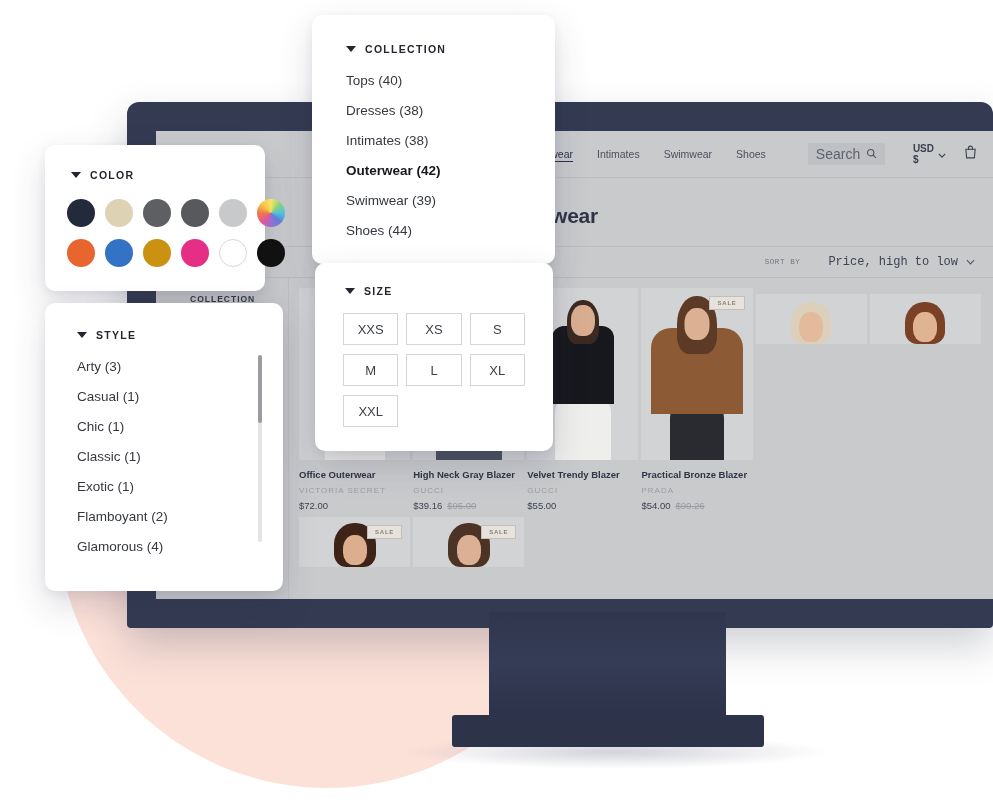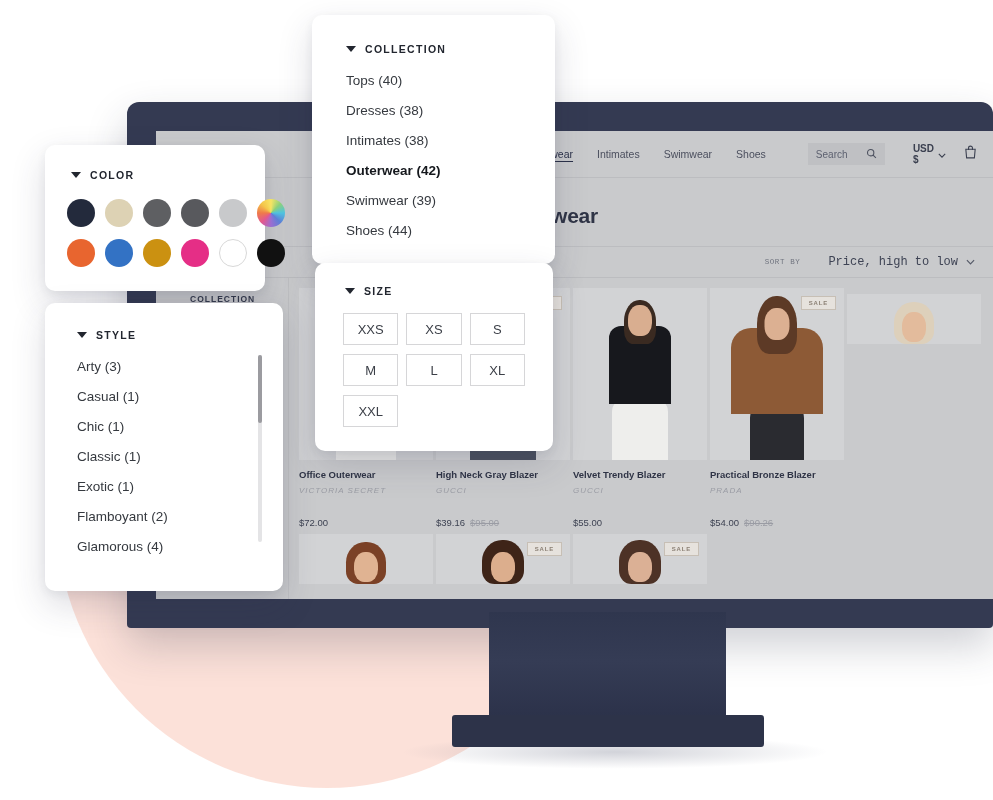--- a/index.html
+++ b/index.html
@@ -52,21 +52,21 @@
   .logo{display:flex;align-items:center;gap:7px;width:160px;flex:0 0 auto;}
   .logo-mark{width:21px;height:21px;position:relative;flex:0 0 auto;}
   .logo-text{font-size:17px;font-weight:700;color:#2b3149;letter-spacing:-.3px;}
   .nav{display:flex;align-items:center;gap:24px;margin-left:188px;}
   .nav a{font-size:10.5px;color:#4b4f5e;text-decoration:none;white-space:nowrap;}
   .nav a.active{text-decoration:underline;text-underline-offset:3px;color:#2b3149;}
   .search-box{
     margin-left:42px;width:143px;height:22px;background:#bfc0c3;
     display:flex;align-items:center;padding:0 8px;justify-content:space-between;
   }
-  .search-box span{font-size:10px;color:#5d6170;}
+  .search-box span{font-size:14px;color:#5d6170;}
   .currency{margin-left:28px;font-size:10px;color:#3b4050;font-weight:700;display:flex;align-items:center;gap:4px;}
   .cart{margin-left:18px;}
 
   .site-title{
     padding:26px 0 18px 0;text-align:left;
   }
   .site-title h1{
     margin:0;font-size:21px;font-weight:700;color:#2f3446;
     padding-left:340px;letter-spacing:-.2px;
   }
@@ -82,29 +82,29 @@
   .toolbar .sort-label{font-size:7.5px;letter-spacing:.6px;text-transform:uppercase;color:#70747f;}
   .toolbar .sort-val{font-size:12px;color:#3e4354;margin-left:20px;}
 
   .content{display:flex;}
   .sidebar{width:112px;flex:0 0 auto;padding:16px 0 0 20px;border-right:1px solid #bfc0c3;min-height:330px;}
   .side-group{margin-bottom:22px;}
   .side-title{font-size:8.5px;font-weight:700;letter-spacing:1px;color:#343a4c;margin-bottom:10px;padding-left:14px;}
   .side-item{font-size:10px;color:#4a4e5c;margin-bottom:9px;}
   .side-item.bold{font-weight:700;color:#2b3149;}
 
-  .grid{flex:1;display:grid;grid-template-columns:repeat(5,1fr);gap:0 3px;padding:10px 12px 0 10px;}
+  .grid{flex:1;display:grid;grid-template-columns:repeat(6,1fr);gap:0 3px;padding:10px 12px 0 10px;}
   .card{position:relative;}
   .photo{position:relative;width:100%;height:172px;background:#d2d3d5;overflow:hidden;}
   .sale-badge{
     position:absolute;right:8px;top:8px;background:#e6e2dd;border:1px solid #c7bfb5;
     font-size:6px;letter-spacing:.8px;color:#8a7f73;padding:3px 7px;font-weight:700;
   }
   .p-title{font-size:9.5px;font-weight:700;color:#2f3446;margin:9px 0 4px;line-height:1.35;}
-  .p-brand{font-size:8px;letter-spacing:1px;color:#9a9ca4;margin-bottom:22px;font-style:italic;}
+  .p-brand{font-size:8px;letter-spacing:1px;color:#9a9ca4;margin-bottom:5px;}
   .p-price{font-size:9.5px;color:#3d4252;}
   .p-price .old{color:#9a9ca4;text-decoration:line-through;margin-left:5px;}
   .row2 .photo{height:50px;margin-top:6px;}
 
   
   .model{position:absolute;left:50%;transform:translateX(-50%);bottom:0;}
   .head{width:30px;height:38px;border-radius:46% 46% 42% 42%;position:absolute;left:50%;transform:translateX(-50%);}
   .hair{position:absolute;left:50%;transform:translateX(-50%);border-radius:48% 48% 30% 30%;}
   .body{position:absolute;left:50%;transform:translateX(-50%);border-radius:14px 14px 0 0;}
 

